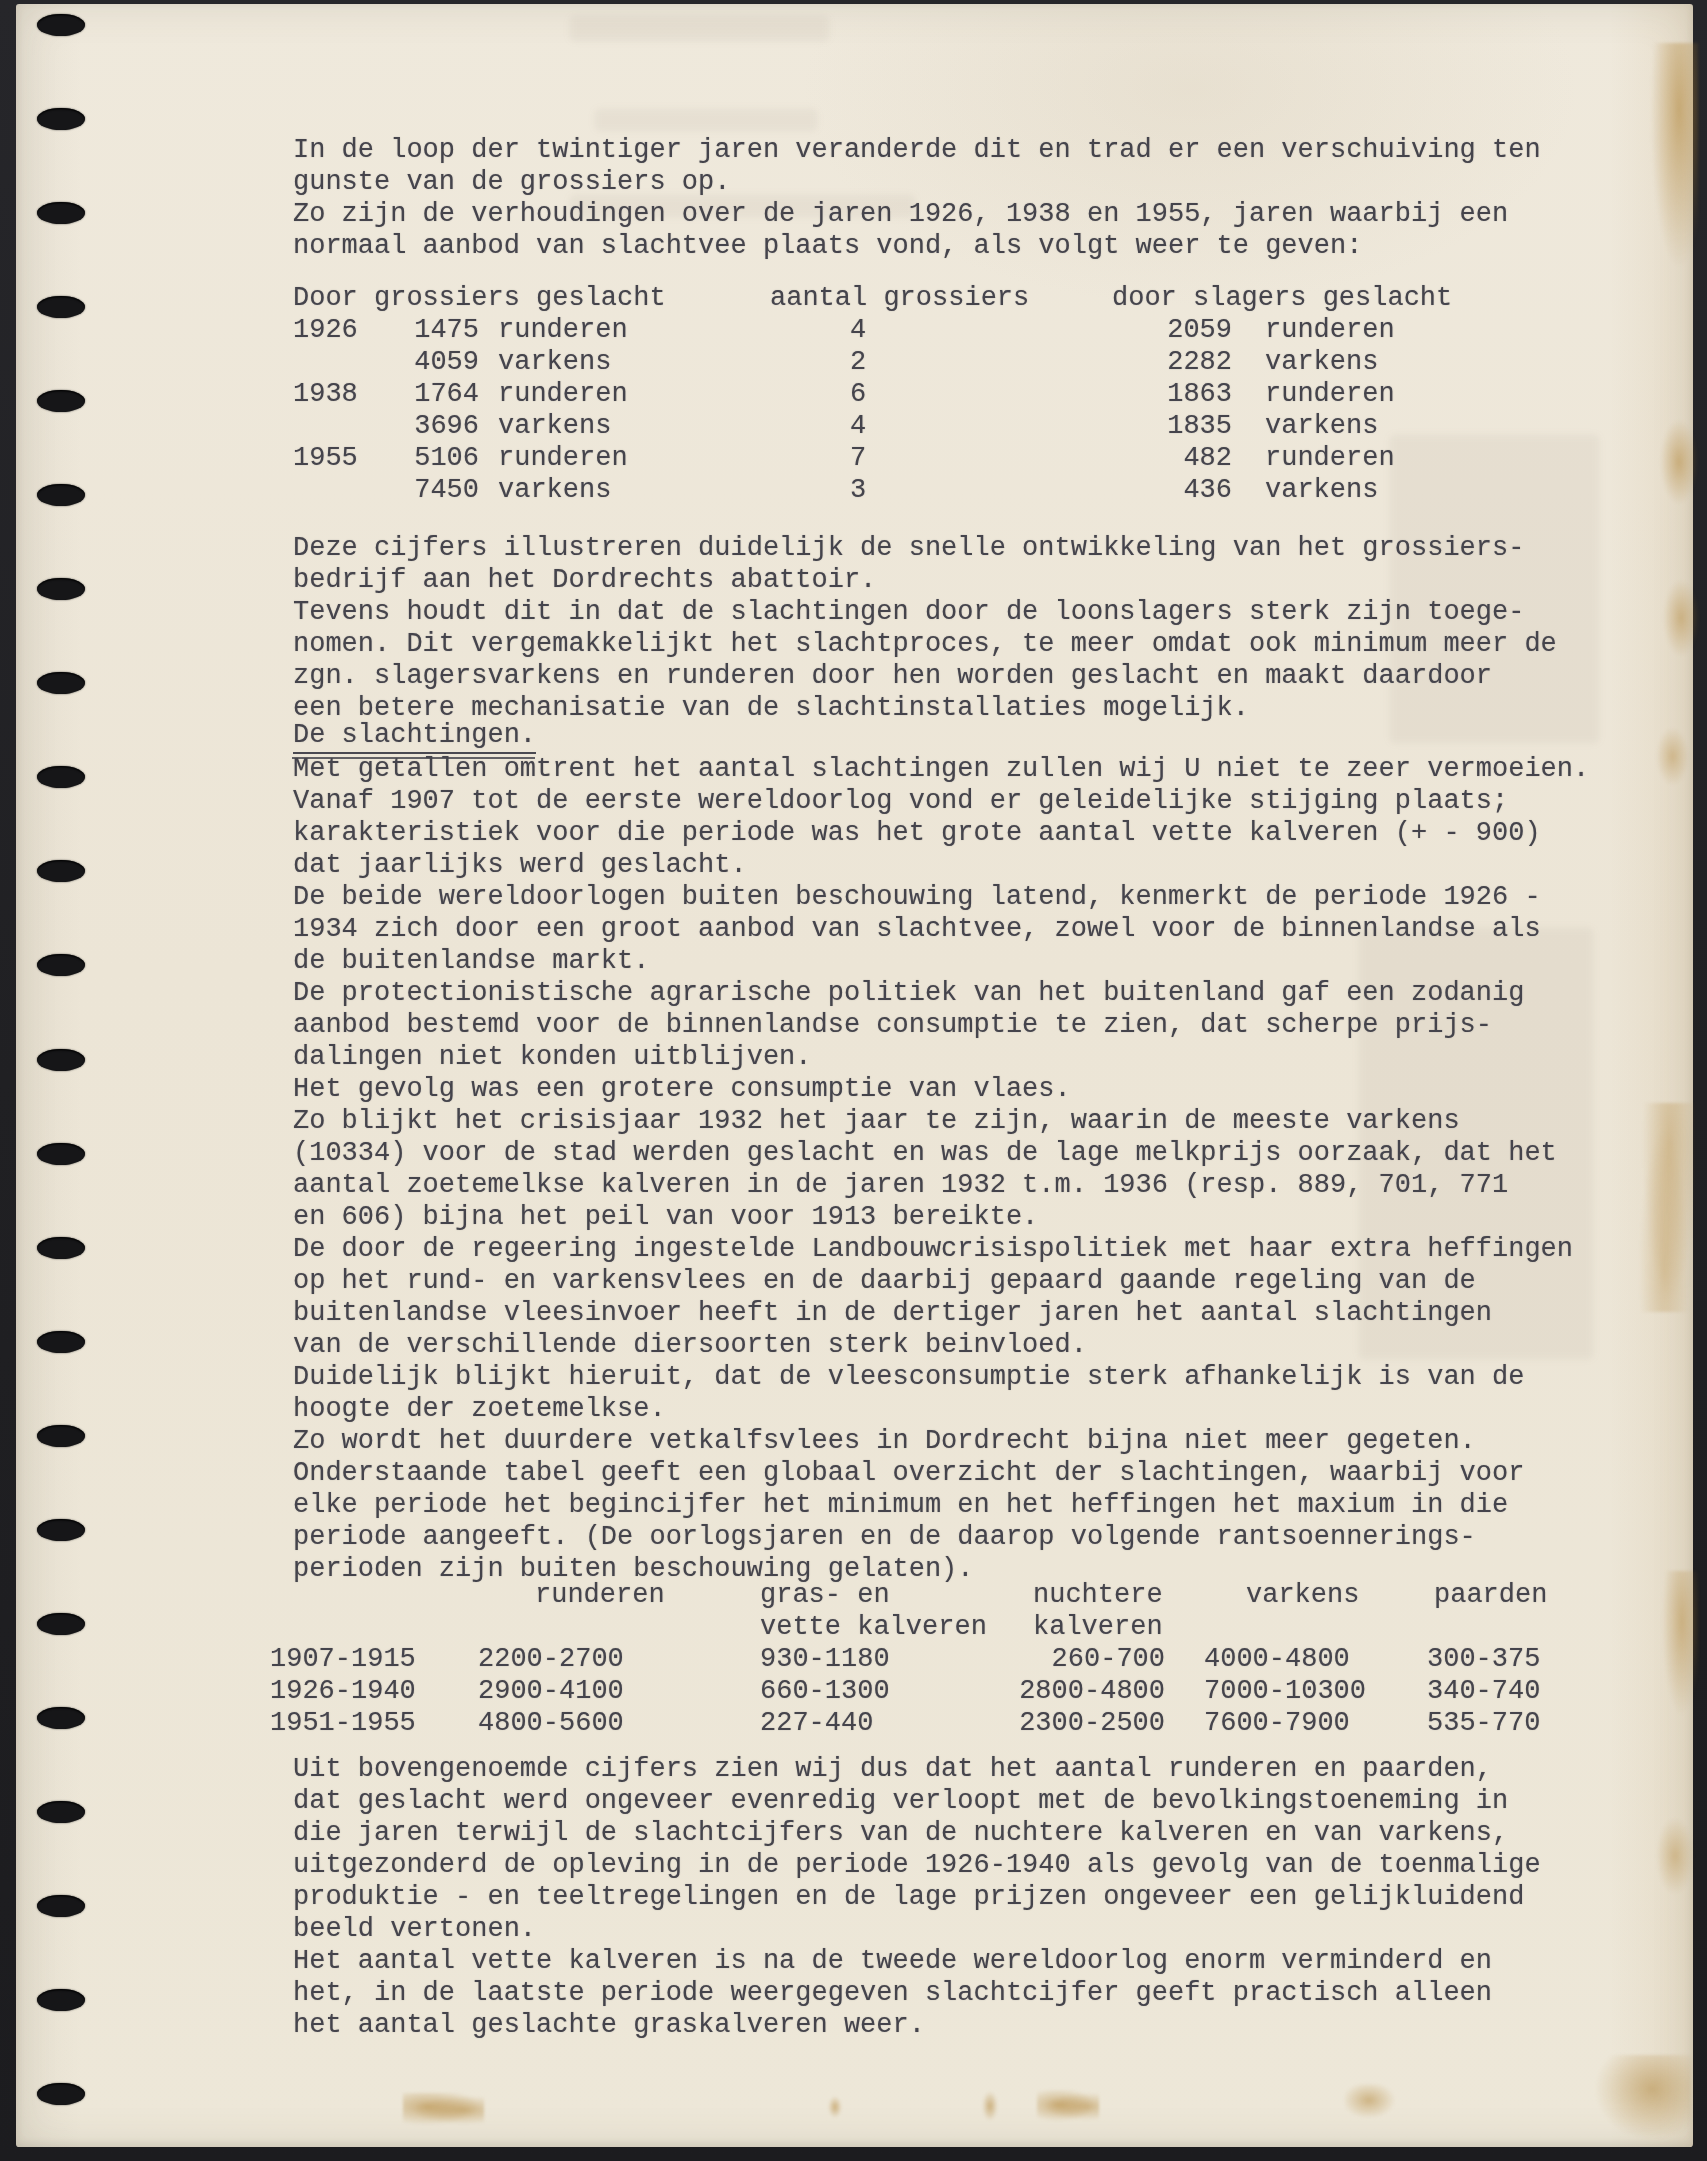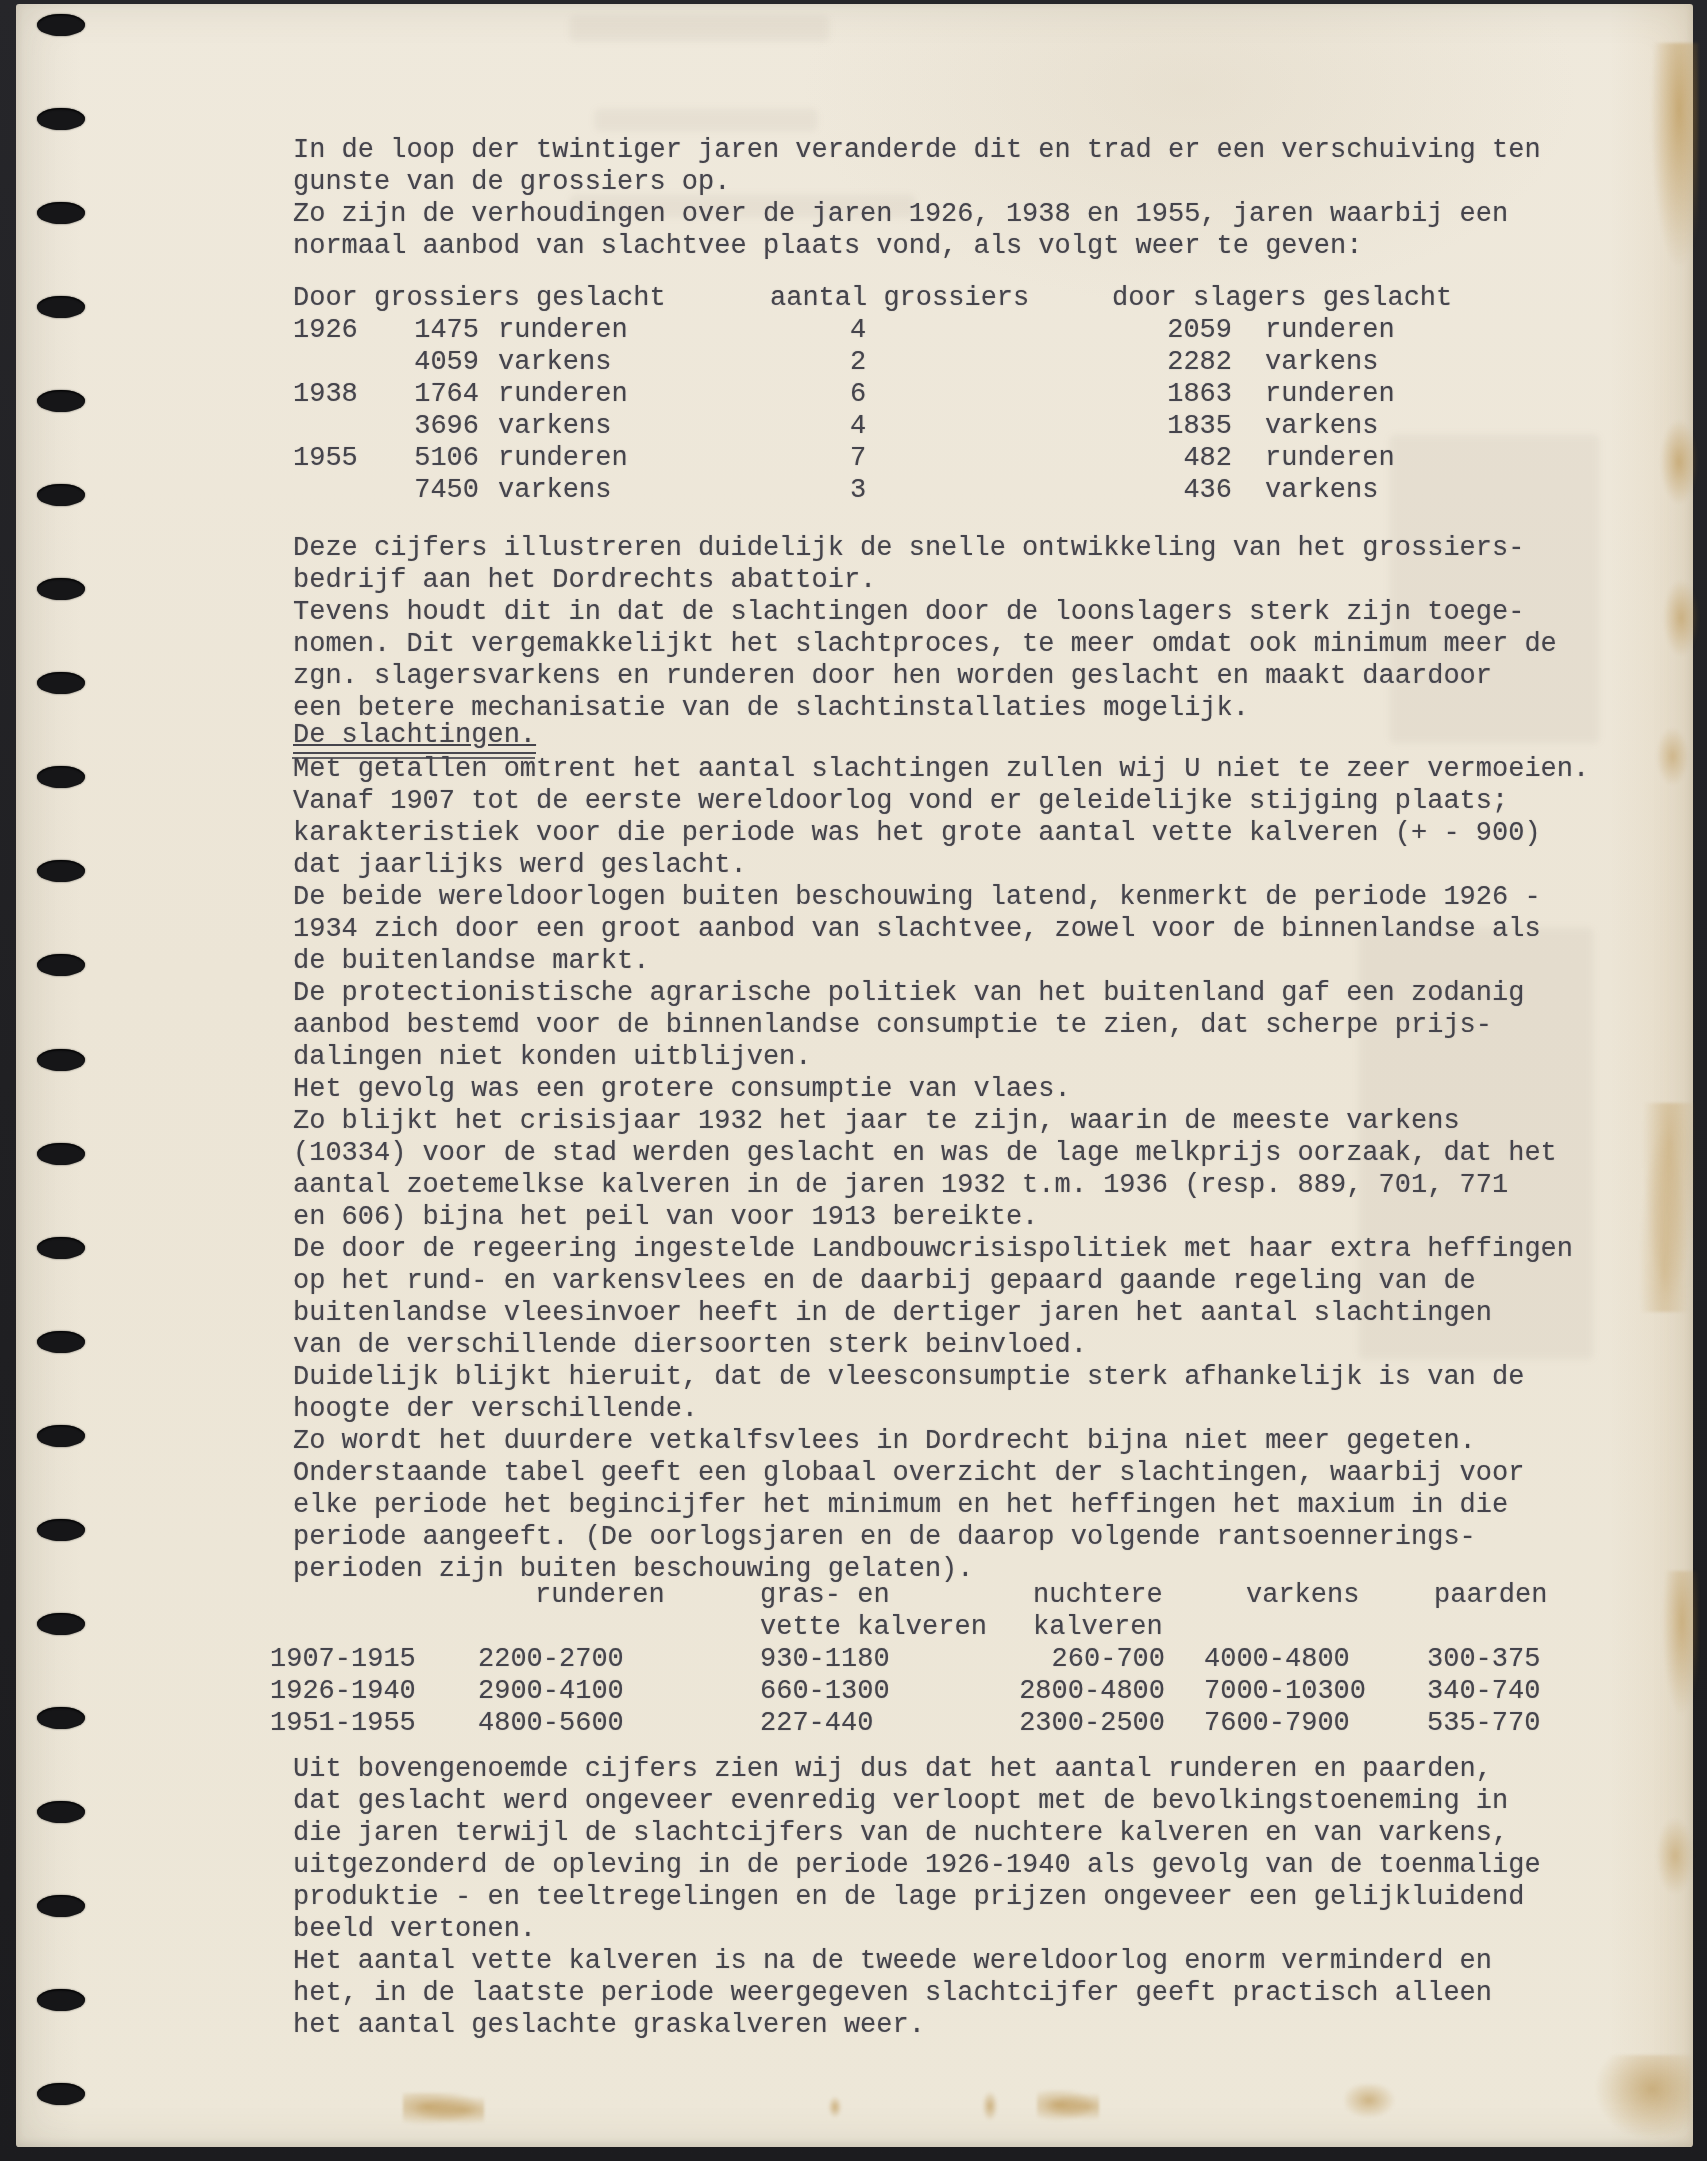--- a/index.html
+++ b/index.html
@@ -26,21 +26,21 @@
   }
   .textarea{
     position:absolute;left:265px;top:0;width:1392px;height:2161px;
     color:#45444c;font-size:27px;line-height:32px;
     text-shadow:0 0 1.2px rgba(69,68,76,0.38);
   }
   .block{position:absolute;left:12px;margin-top:12px;}
   .ln{white-space:pre;height:32px;}
   .heading-underline{
     display:inline-block;position:relative;
-    border-bottom:2.5px solid #4a4951;padding-bottom:1.8px;text-decoration:underline;
+    border-bottom:2.5px solid #4a4951;padding-bottom:1.8px;
   }
   .heading-underline::after{
     content:"";position:absolute;left:-1.2px;right:1.2px;bottom:-6.8px;height:2.5px;
     background:rgba(74,73,81,0.85);
   }
   .trow{position:relative;height:32px;}
   .trow span{position:absolute;top:0;white-space:pre;}
   
   .t1-year{left:0;}
   .t1-count{left:115px;width:71px;text-align:right;}
@@ -185,21 +185,21 @@
       <div class="ln">Het gevolg was een grotere consumptie van vlaes.</div>
       <div class="ln">Zo blijkt het crisisjaar 1932 het jaar te zijn, waarin de meeste varkens</div>
       <div class="ln">(10334) voor de stad werden geslacht en was de lage melkprijs oorzaak, dat het</div>
       <div class="ln">aantal zoetemelkse kalveren in de jaren 1932 t.m. 1936 (resp. 889, 701, 771</div>
       <div class="ln">en 606) bijna het peil van voor 1913 bereikte.</div>
       <div class="ln">De door de regeering ingestelde Landbouwcrisispolitiek met haar extra heffingen</div>
       <div class="ln">op het rund- en varkensvlees en de daarbij gepaard gaande regeling van de</div>
       <div class="ln">buitenlandse vleesinvoer heeft in de dertiger jaren het aantal slachtingen</div>
       <div class="ln">van de verschillende diersoorten sterk beinvloed.</div>
       <div class="ln">Duidelijk blijkt hieruit, dat de vleesconsumptie sterk afhankelijk is van de</div>
-      <div class="ln">hoogte der verschillende.</div>
+      <div class="ln">hoogte der zoetemelkse.</div>
       <div class="ln">Zo wordt het duurdere vetkalfsvlees in Dordrecht bijna niet meer gegeten.</div>
       <div class="ln">Onderstaande tabel geeft een globaal overzicht der slachtingen, waarbij voor</div>
       <div class="ln">elke periode het begincijfer het minimum en het heffingen het maxium in die</div>
       <div class="ln">periode aangeeft. (De oorlogsjaren en de daarop volgende rantsoennerings-</div>
       <div class="ln">perioden zijn buiten beschouwing gelaten).</div>
     </div>
 
     <div class="block" style="top:1563px;left:-11px;">
       <div class="trow">
         <span class="t2-h-rund">runderen</span>

